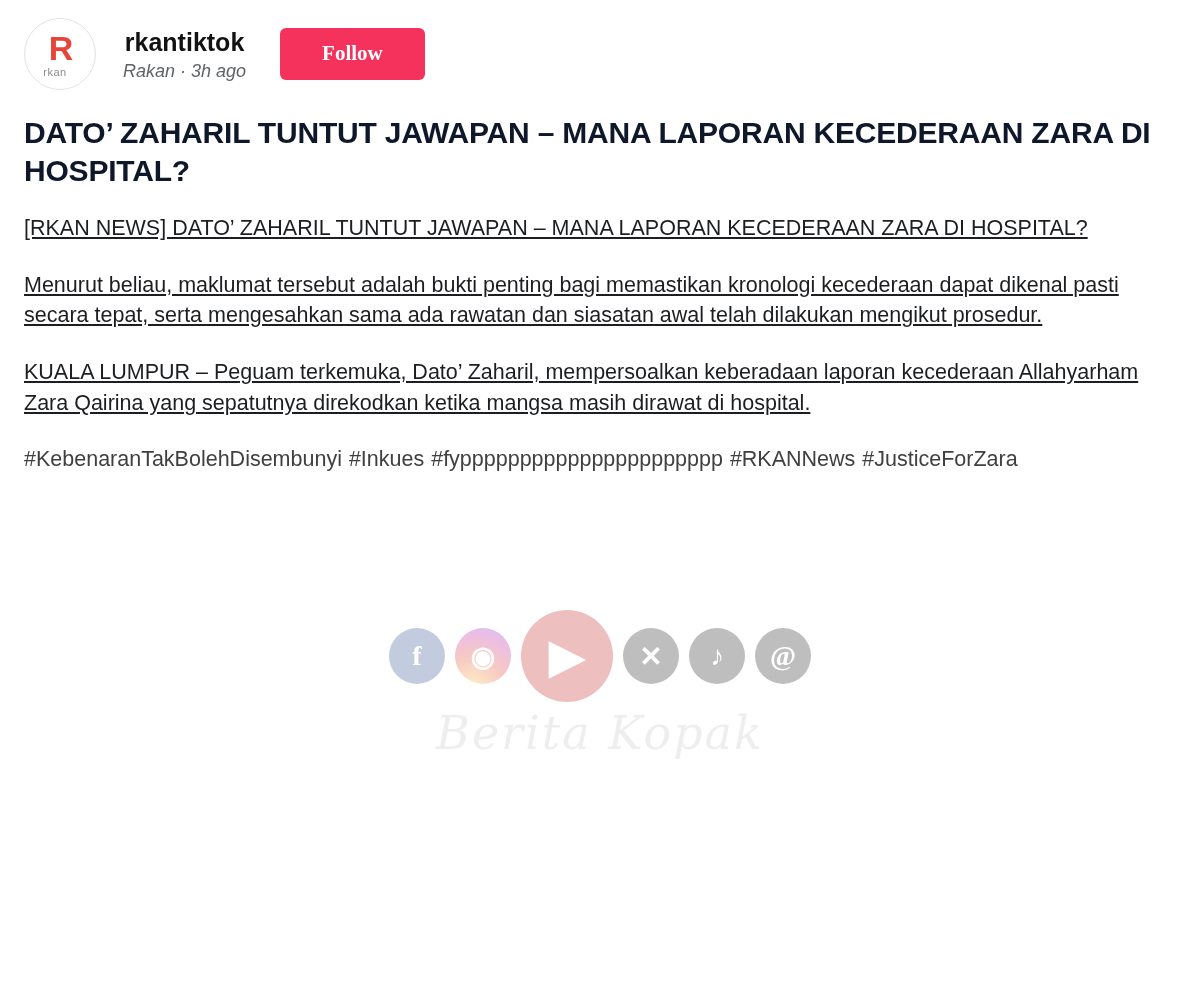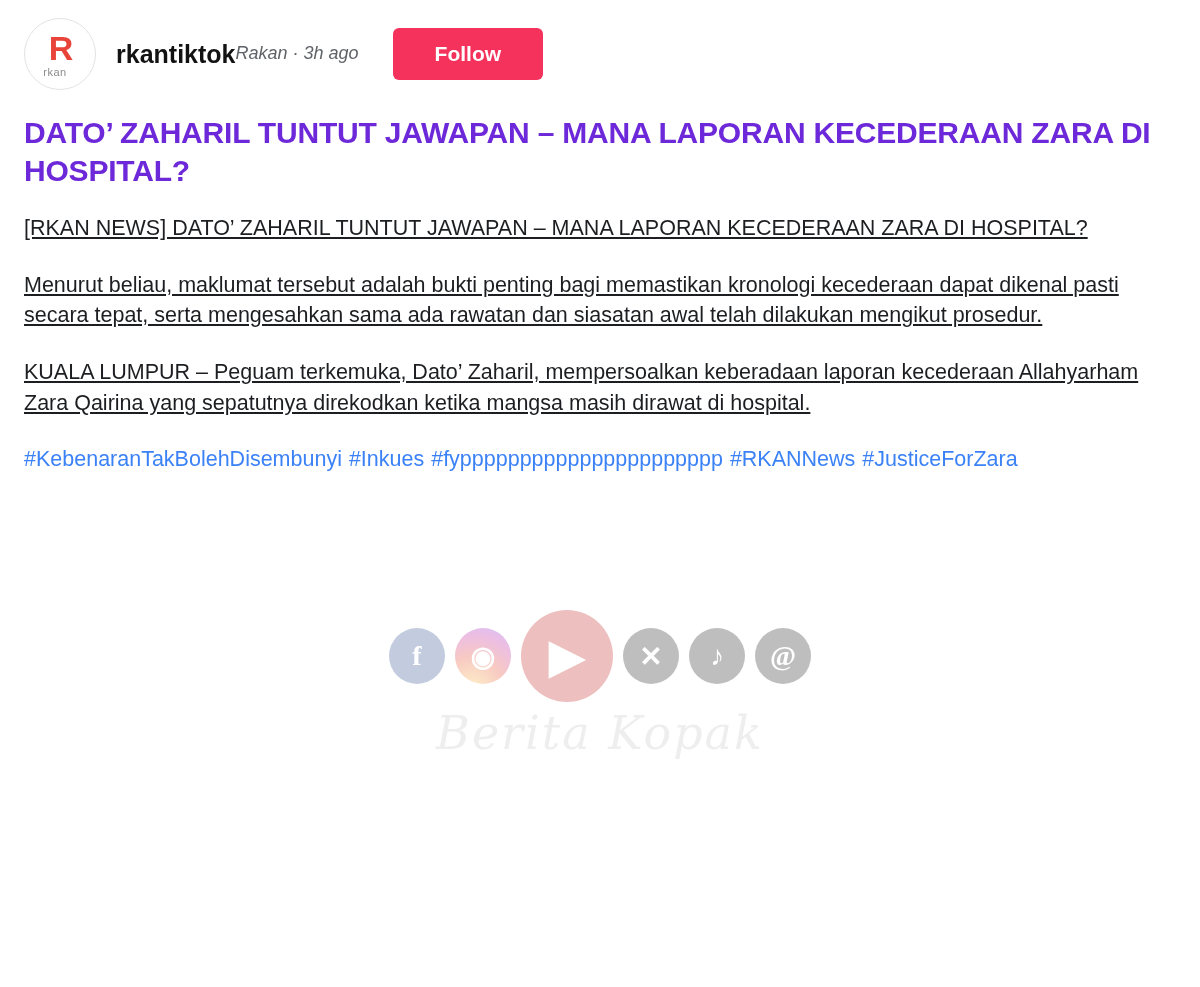--- a/index.html
+++ b/index.html
@@ -56,24 +56,25 @@
     position: absolute;
     bottom: 11px;
     left: 0;
     right: 10px;
     text-align: center;
     font-size: 11px;
     color: #8c8c8c;
     letter-spacing: 0.5px;
   }
   .id-block {
-    margin-left: 20px;
-    display: flex;
-    flex-direction: row;
-    justify-content: center;
+    margin-left: 27px;
+    display: flex;
+    flex-direction: column;
+    justify-content: center;
+    text-align: center;
   }
   .username {
     font-size: 25px;
     font-weight: bold;
     color: #121212;
     line-height: 1.2;
   }
   .meta-line {
     font-size: 18px;
     color: #5f6368;
@@ -81,54 +82,54 @@
     font-style: italic;
   }
   .follow-btn {
     margin-left: 34px;
     background: #f5325b;
     color: #ffffff;
     border: none;
     border-radius: 6px;
     font-size: 21px;
     font-weight: bold;
-    font-family: Liberation Sans, sans-serif;
+    font-family: Liberation Serif, serif;
     padding: 14px 42px;
     cursor: pointer;
     line-height: 1.1;
   }
 
   
   .content {
     padding: 8px 24px 0 24px;
     box-sizing: border-box;
     position: relative;
     z-index: 2;
   }
   .headline {
     font-size: 30px;
     font-weight: bold;
-    color: #6d28d9;
+    color: #0f172a;
     line-height: 1.28;
     margin: 10px 0 22px 0;
     letter-spacing: -0.2px;
   }
   .para {
     font-size: 21.5px;
     color: #1c1e21;
     line-height: 1.43;
     margin: 0 0 26px 0;
     text-decoration: underline;
   }
   .para.tight {
     margin-bottom: 24px;
   }
   .tags {
     font-size: 21.5px;
-    color: #3b82f6;
+    color: #404040;
     line-height: 1.43;
     margin: 20px 0 0 0;
     word-spacing: 1px;
   }
 
   
   .watermark {
     position: absolute;
     left: 0;
     right: 0;

